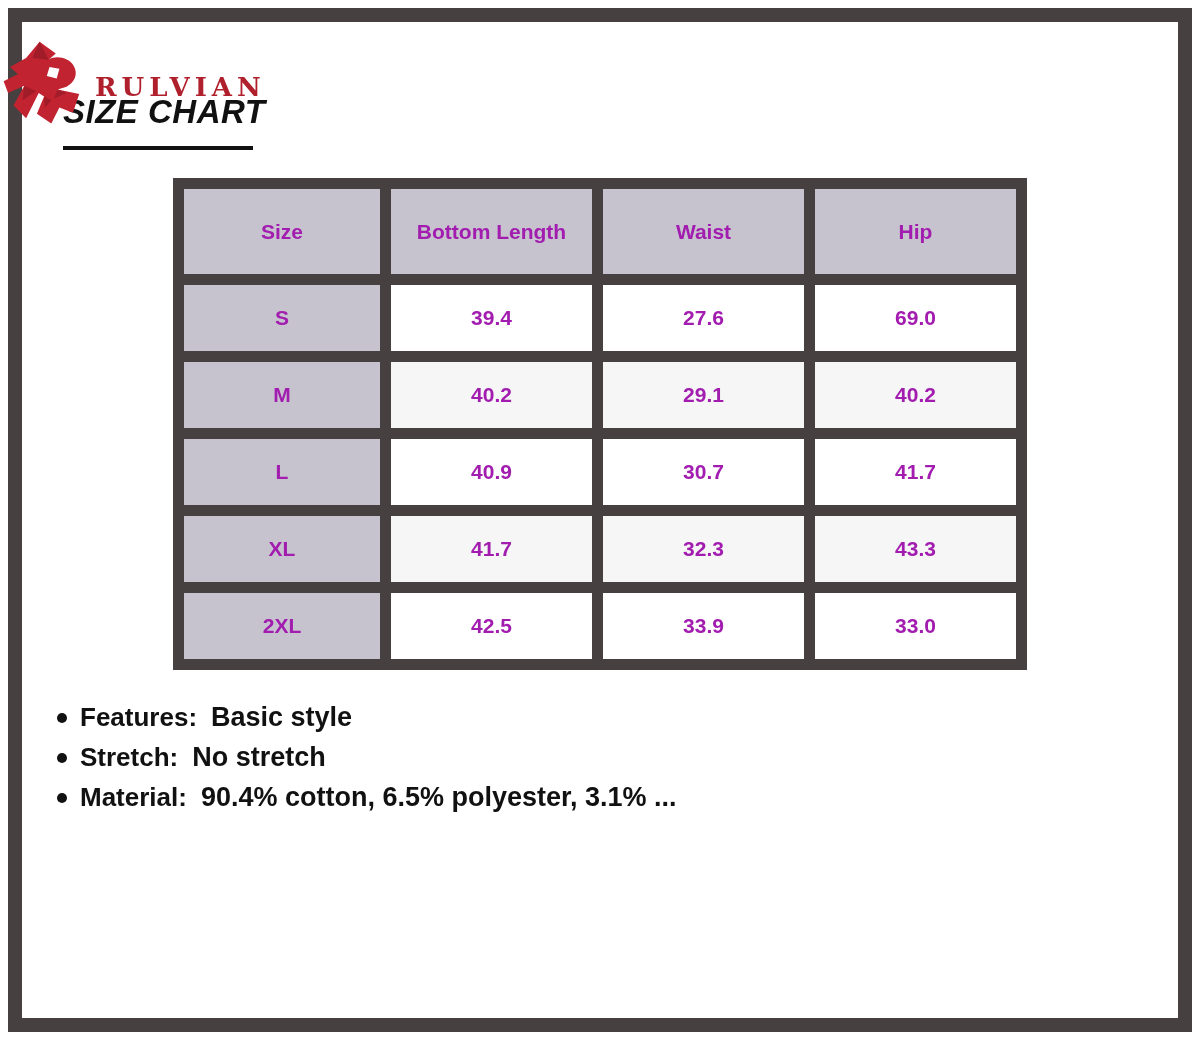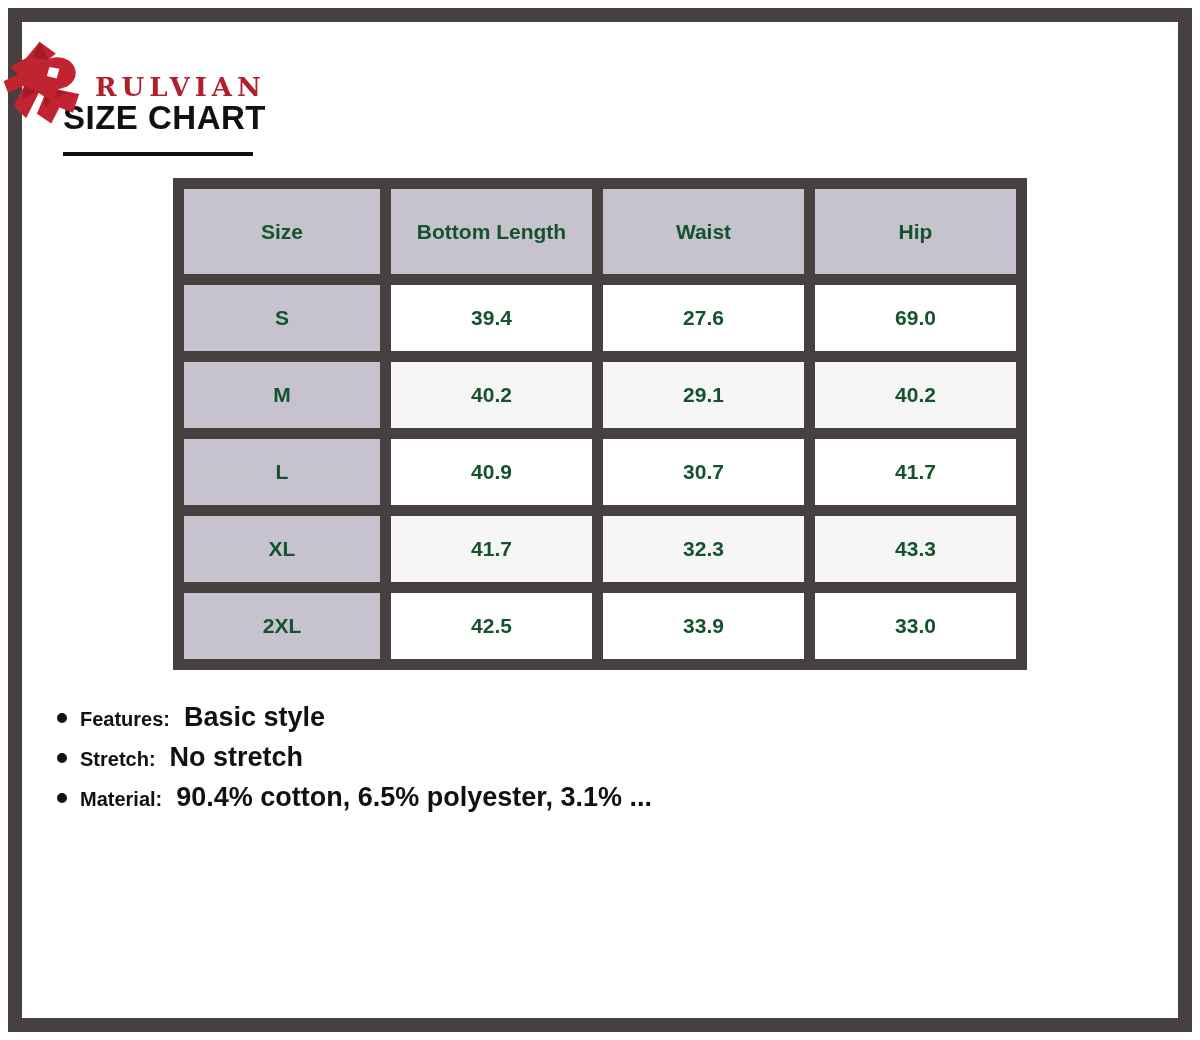--- a/index.html
+++ b/index.html
@@ -15,21 +15,21 @@
   }
 
   .frame {
     position: absolute;
     left: 8px; top: 8px; right: 8px; bottom: 8px;
     border: 14px solid #474040;
     pointer-events: none;
   }
 
   
-  .title-block { position: absolute; left: 63px; top: 100px; }
+  .title-block { position: absolute; left: 63px; top: 94px; font-style: italic; }
   .page-title {
     font-size: 33px;
     font-weight: bold;
     color: #111111;
     letter-spacing: 0.5px;
     line-height: 36px;
     white-space: nowrap;
   }
   .title-underline {
     width: 190px;
@@ -65,21 +65,21 @@
     width: 854px;
     border-collapse: separate;
     border-spacing: 11px;
     background: #474040;
     table-layout: fixed;
   }
   .size-table th, .size-table td {
     text-align: center;
     vertical-align: middle;
     font-weight: bold;
-    color: #14532d;
+    color: #a21caf;
     font-size: 21px;
   }
   .size-table thead th {
     height: 85px;
     background: #c6c3ce;
   }
   .size-table tbody th {
     background: #c6c3ce;
     height: 66px;
   }
@@ -102,21 +102,21 @@
     white-space: nowrap;
   }
   .details .bullet {
     position: absolute;
     left: 0; top: 11px;
     width: 10px; height: 10px;
     border-radius: 50%;
     background: #111111;
   }
   .details .label {
-    font-size: 20px;
+    font-size: 26px;
     font-weight: bold;
     color: #111111;
   }
   .details .value {
     font-size: 27px;
     font-weight: bold;
     color: #111111;
   }
 </style>
 </head>

